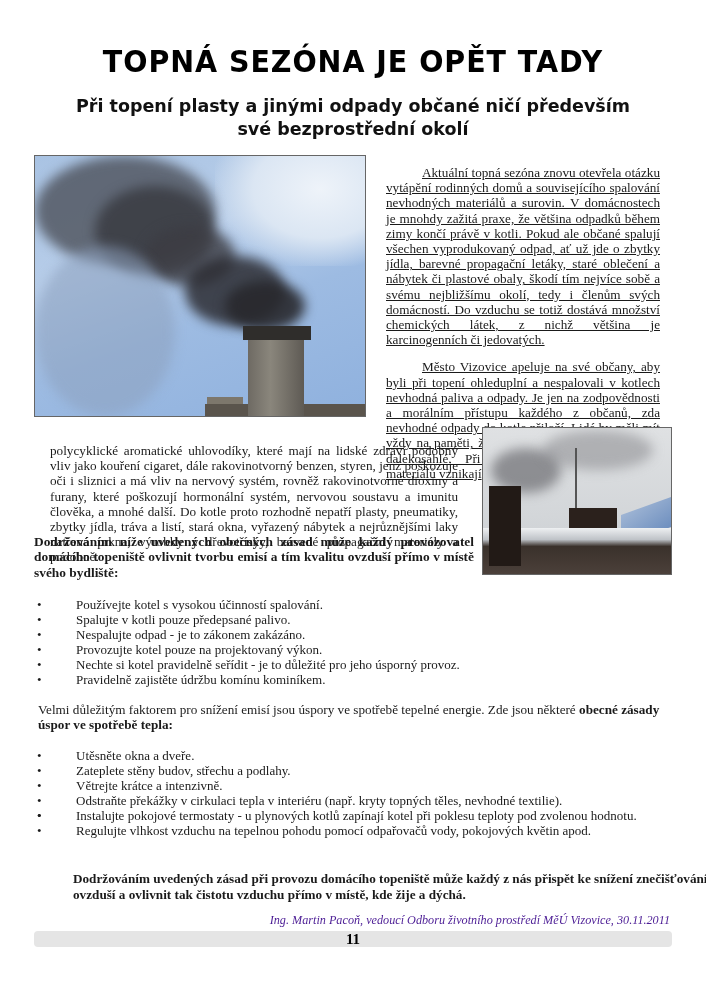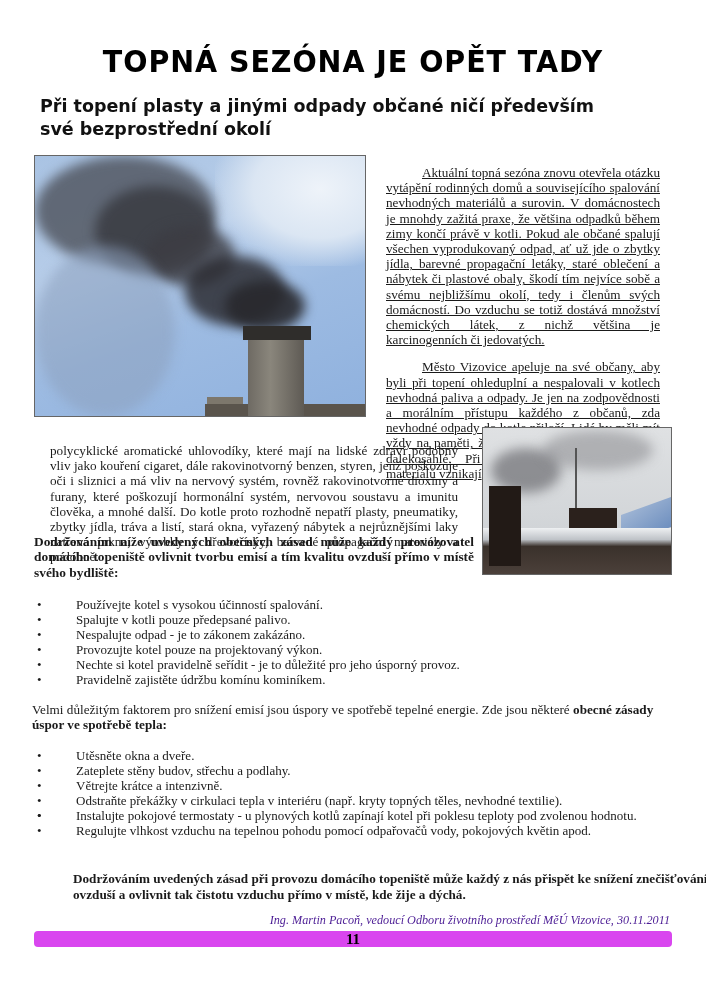--- a/index.html
+++ b/index.html
@@ -1,21 +1,21 @@
 <!DOCTYPE html>
 <html><head>
 <meta charset="utf-8">
 <style>
   html, body { margin:0; padding:0; background:#ffffff; }
   body { width:706px; height:1000px; position:relative; overflow:hidden;
          font-family:"Liberation Serif", serif; color:#1a1a1a; }
   .title { position:absolute; left:0; top:44px; width:706px; text-align:center;
            font-family:"DejaVu Sans", sans-serif; font-weight:bold; font-size:30px;
            letter-spacing:1px; color:#000; transform:scaleX(0.95); }
-  .subtitle { position:absolute; left:40px; top:95px; width:626px; text-align:left;
+  .subtitle { position:absolute; left:40px; top:95px; width:626px; text-align:center;
               font-family:"DejaVu Sans", sans-serif; font-weight:bold; font-size:17.5px;
               line-height:23px; color:#111; }
   .photo1 { position:absolute; left:34px; top:155px; width:330px; height:260px;
             border:1px solid #666; overflow:hidden;
             background:linear-gradient(160deg,#a9c3e3 0%,#b7cde9 35%,#9dbbe2 60%,#8fb1de 100%); }
   .photo1 .cloud { position:absolute; right:0; top:0; width:150px; height:110px;
                    background:radial-gradient(ellipse at 70% 30%,#eef3f9 0%,#dbe6f3 45%,rgba(200,216,236,0) 75%); }
   .smoke { position:absolute; border-radius:50%; filter:blur(6px); }
   .photo1 .chimney { position:absolute; left:213px; top:178px; width:56px; height:82px;
                      background:linear-gradient(90deg,#6e6a63,#8a867c 40%,#5e5a54); }
@@ -39,27 +39,27 @@
   .indent { text-indent:36px; margin:12px;text-decoration:underline; }
   .full1 { position:absolute; left:34px; top:427px; width:440px; }
   .full1 p { margin:16px; }
   .bold-para { position:absolute; left:34px; top:534px; width:440px; font-weight:bold;
                font-size:13.4px; line-height:15.4px; text-align:justify; }
   .list { position:absolute; left:34px; margin:0; padding:0; list-style:none;
           font-size:13px; line-height:15.1px; }
   .list li { position:relative; padding-left:42px; }
   .list li .bullet { position:absolute; left:3px; top:0; }
   .list1 { top:597px; }
-  .para2 { position:absolute; left:32px; top:702px; width:640px; font-size:13.2px; line-height:15.4px; }
+  .para2 { position:absolute; left:38px; top:702px; width:640px; font-size:13.2px; line-height:15.4px; }
   .list2 { top:748px; }
   .closing { position:absolute; left:34px; top:871px; width:640px; font-weight:bold;
              font-size:13.2px; line-height:15.6px;margin-left:39px; }
   .signature { position:absolute; right:36px; top:913px; font-style:italic; font-size:12.2px; color:#4c1d95; }
   .page-bar { position:absolute; left:34px; top:931px; width:638px; height:16px;
-              background:#d946ef; border-radius:4px; text-align:center;
+              background:#e5e5e5; border-radius:4px; text-align:center;
               font-weight:bold; font-size:15px; line-height:16px; color:#000; }
 </style>
 </head>
 <body>
 
 <div class="title">TOPNÁ SEZÓNA JE OPĚT TADY</div>
 <div class="subtitle">
   <div>Při topení plasty a jinými odpady občané ničí především</div>
   <div>své bezprostřední okolí</div>
 </div>

